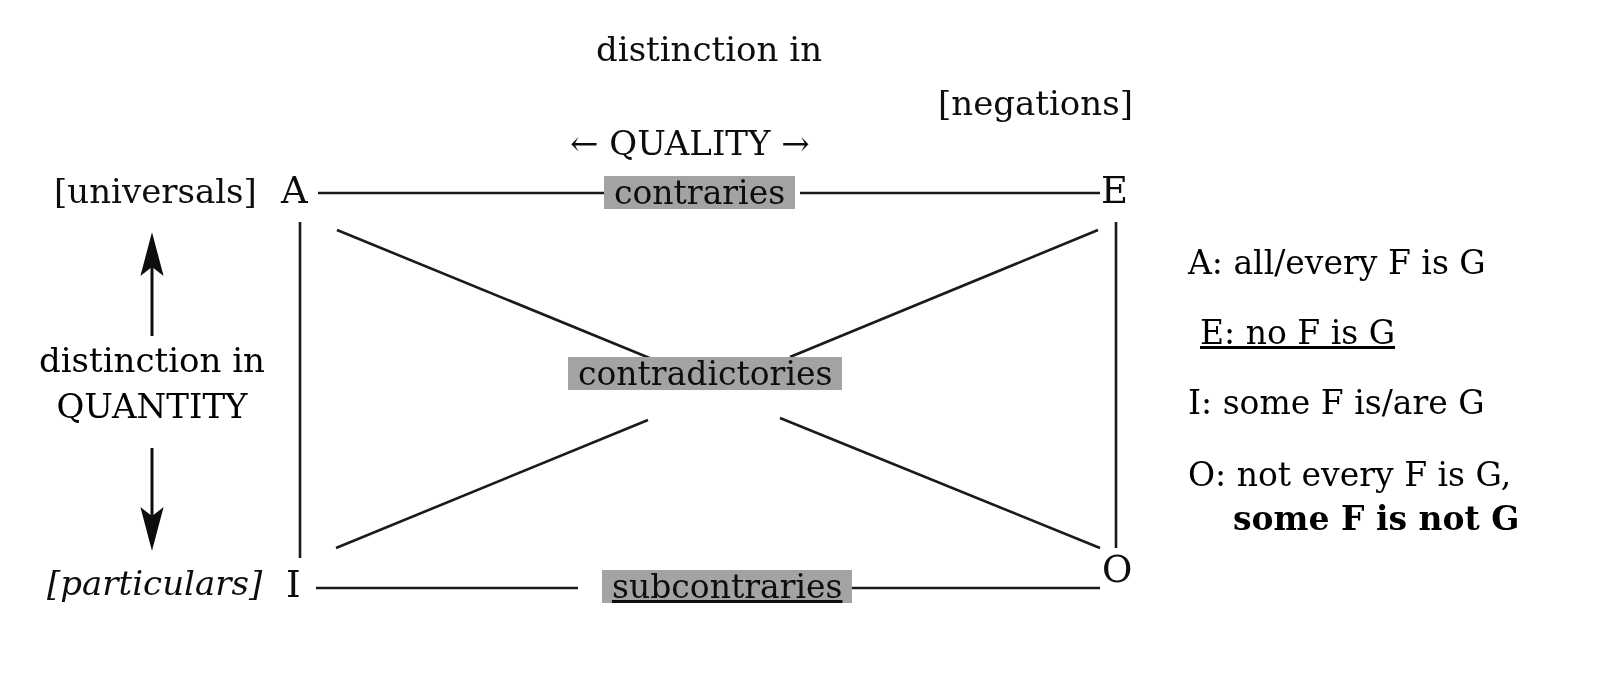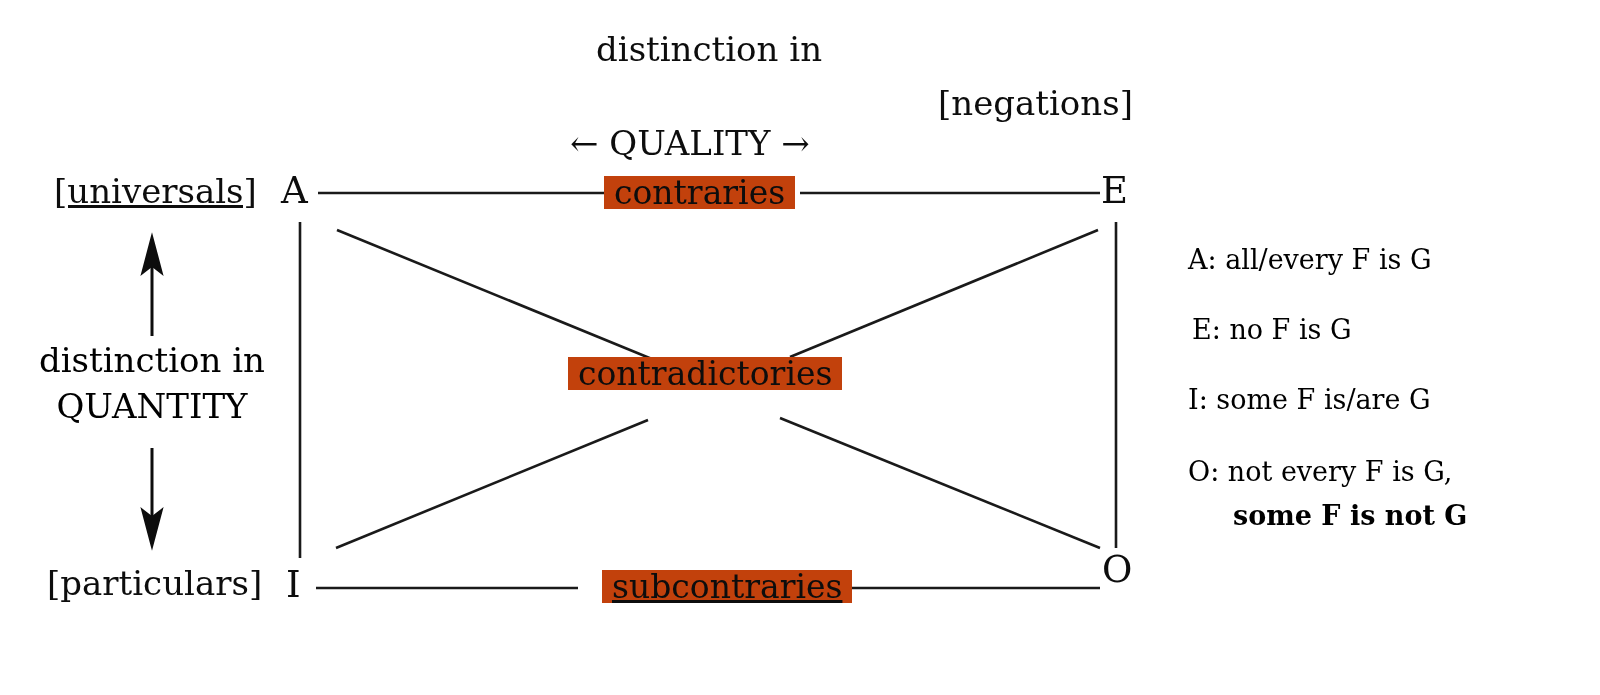--- a/index.html
+++ b/index.html
@@ -36,21 +36,21 @@
     color: #0d0d0d;
   }
   
   .vertex {
     font-size: 37px;
     letter-spacing: 0.5px;
   }
   
   .relation {
     font-size: 33px;
-    background: #c2410c;
+    background: #a3a3a3;
     padding: 0 10px;
   }
   
   .bracket-label {
     font-size: 34px;
   }
   
   .header-line {
     font-size: 34px;
   }
@@ -60,21 +60,21 @@
   
   .quantity-block {
     position: absolute;
     text-align: center;
     font-size: 34px;
     line-height: 1.34;
   }
   
   .legend {
     position: absolute;
-    font-size: 27px;
+    font-size: 33px;
     line-height: 1.0;
   }
   .legend-item {
     position: absolute;
     white-space: pre;
   }
   .legend-cont {
     position: absolute;
     white-space: pre;
   }
@@ -111,47 +111,47 @@
     </g>
   </svg>
 
   <div class="lbl header-line header-center" style="left:596px; top:32px;">distinction in</div>
 
 
   <div class="lbl header-line" style="left:570px; top:86px;margin-top:40px;">← QUALITY →</div>
 
   <div class="lbl header-line" style="left:938px; top:86px;">[negations]</div>
 
-  <div class="lbl bracket-label" style="left:54px; top:174px;text-decoration:underline;">[universals]</div>
+  <div class="lbl bracket-label" style="left:54px; top:174px;">[universals]</div>
 
   <div class="quantity-block" style="left:20px; top:338px; width:264px;">
     <div>distinction in</div>
     <div>QUANTITY</div>
   </div>
 
-  <div class="lbl bracket-label" style="left:47px; top:566px;">[particulars]</div>
+  <div class="lbl bracket-label" style="left:47px; top:566px;font-style:italic;">[particulars]</div>
 
   <div class="lbl vertex" style="left:281px; top:172px;">A</div>
 
   <div class="lbl vertex" style="left:1101px; top:172px;">E</div>
 
   <div class="lbl vertex" style="left:286px; top:566px;">I</div>
 
   <div class="lbl vertex" style="left:1102px; top:551px;">O</div>
 
   <div class="lbl relation" style="left:604px; top:176px;">contraries</div>
 
   <div class="lbl relation" style="left:568px; top:357px;">contradictories</div>
 
   <div class="lbl relation" style="left:602px; top:570px;text-decoration:underline;">subcontraries</div>
 
   <div class="legend" style="left:1188px; top:246px; width:400px; height:300px;">
     <div class="legend-item" style="left:0px; top:0px;">A: all/every F is G</div>
 
-    <div class="legend-item" style="left:4px; top:70px;">E: no F is G</div>
+    <div class="legend-item" style="left:12px; top:70px;text-decoration:underline;">E: no F is G</div>
 
     <div class="legend-item" style="left:0px; top:140px;text-align:right;">I: some F is/are G</div>
 
     <div class="legend-item" style="left:0px; top:212px;">O: not every F is G,</div>
 
     <div class="legend-cont" style="left:45px; top:256px;font-weight:bold;">some F is not G</div>
   </div>
 
 </div>
 

